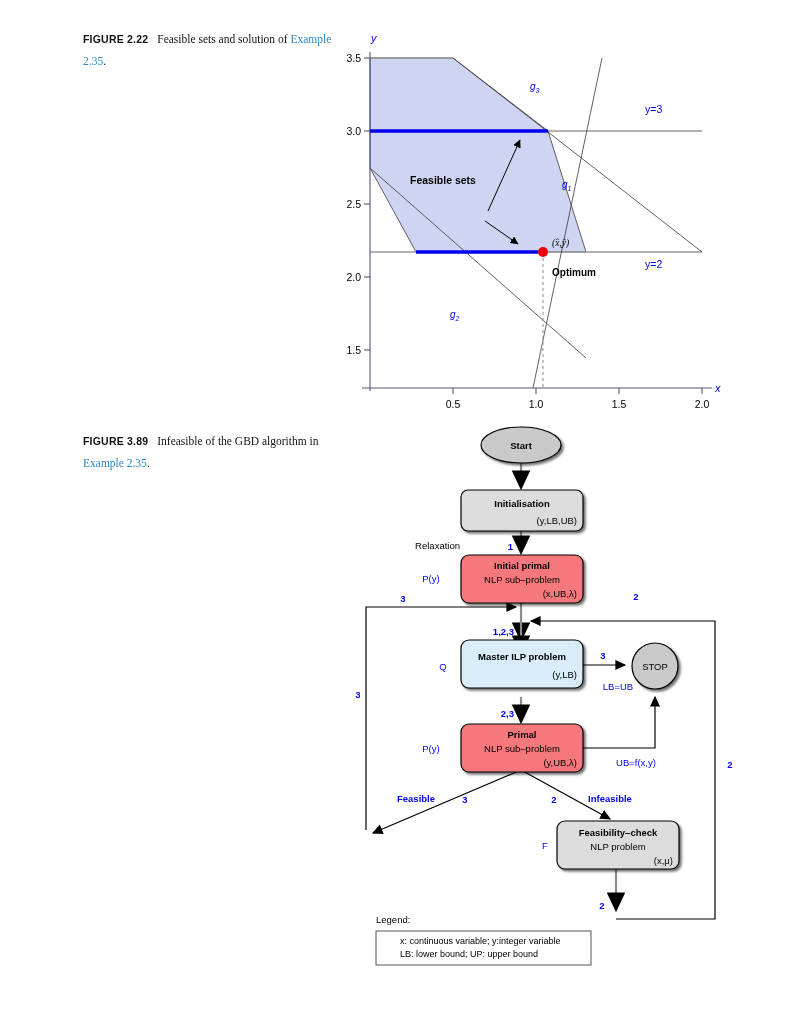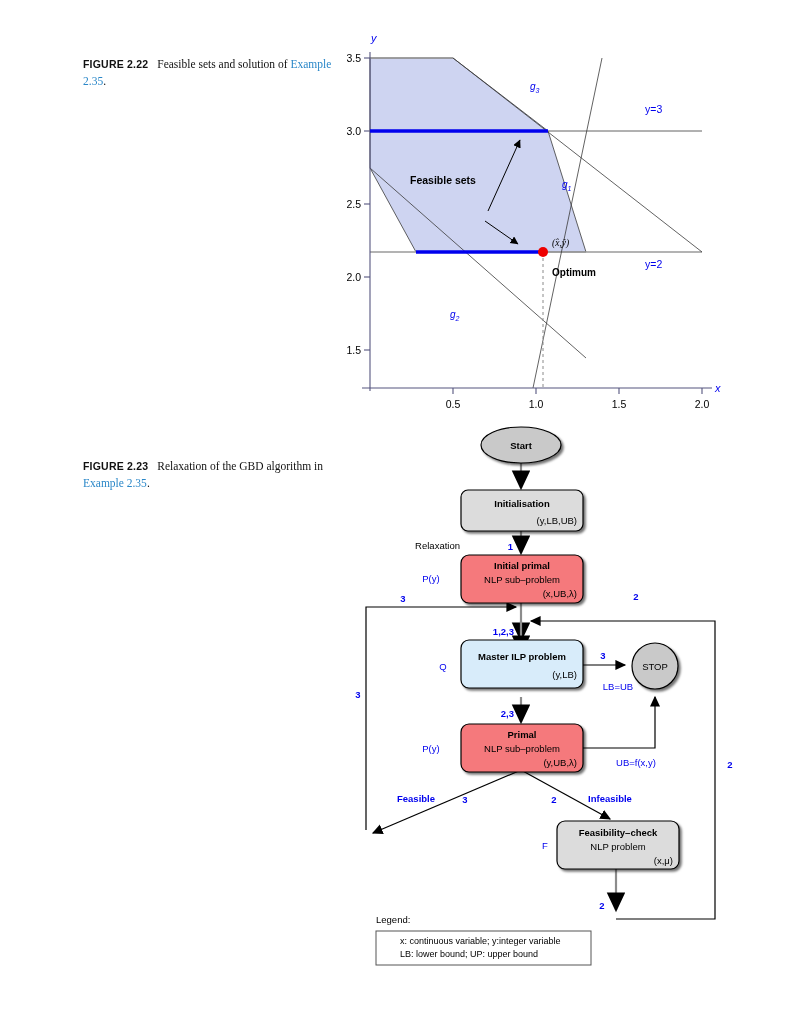--- a/index.html
+++ b/index.html
@@ -1,19 +1,19 @@
 <!DOCTYPE html>
 <html><head>
 <meta charset="utf-8">
 <style>
   html,body{margin:0;padding:0;background:#ffffff;}
   body{width:800px;height:1024px;position:relative;
        font-family:"Liberation Serif",serif;color:#000;}
   .fig-caption{position:absolute;font-family:"Liberation Serif",serif;
-       font-size:11.5px;line-height:17px;color:#111;margin-top:28px;}
+       font-size:11.5px;line-height:22px;color:#111;}
   .fig-caption .lab{font-family:"Liberation Sans",sans-serif;font-weight:bold;
        font-size:10.5px;letter-spacing:.2px;}
   .fig-caption .xref{color:#2a87c8;}
   .panel{position:absolute;}
   svg{display:block;overflow:visible;}
   .sans{font-family:"Liberation Sans",sans-serif;}
 </style>
 </head>
 <body>
 
@@ -97,21 +97,21 @@
     <text x="222" y="160"><tspan>g</tspan><tspan font-size="7" dy="2.5">1</tspan></text>
     <text x="110" y="290"><tspan>g</tspan><tspan font-size="7" dy="2.5">2</tspan></text>
   </g>
 
   <text x="305" y="85" class="sans" font-size="10.5" fill="#0000ee">y=3</text>
   <text x="305" y="240" class="sans" font-size="10.5" fill="#0000ee">y=2</text>
 </svg>
 </div>
 
 <div class="fig-caption" style="left:83px;top:430px;width:268px;">
-  <span class="lab">FIGURE 2.23</span><span style="display:inline-block;width:9px"></span><span>Relaxation of the GBD algorithm in </span><span class="xref">Example 2.35</span><span>.</span>
+  <span class="lab">FIGURE 3.89</span><span style="display:inline-block;width:9px"></span><span>Infeasible of the GBD algorithm in </span><span class="xref">Example 2.35</span><span>.</span>
 </div>
 
 <div class="panel" style="left:348px;top:425px;width:400px;height:545px;">
 <svg width="400" height="545" viewBox="0 0 400 545">
   <defs>
     <marker id="fa" markerWidth="10" markerHeight="10" refX="8" refY="4.2" orient="auto">
       <path d="M0,0 L9,4.2 L0,8.4 z" fill="#000"></path>
     </marker>
     <filter id="sh" x="-25%" y="-25%" width="160%" height="170%">
       <feDropShadow dx="2.2" dy="2.2" stdDeviation="0.9" flood-color="#000" flood-opacity="0.55"></feDropShadow>

